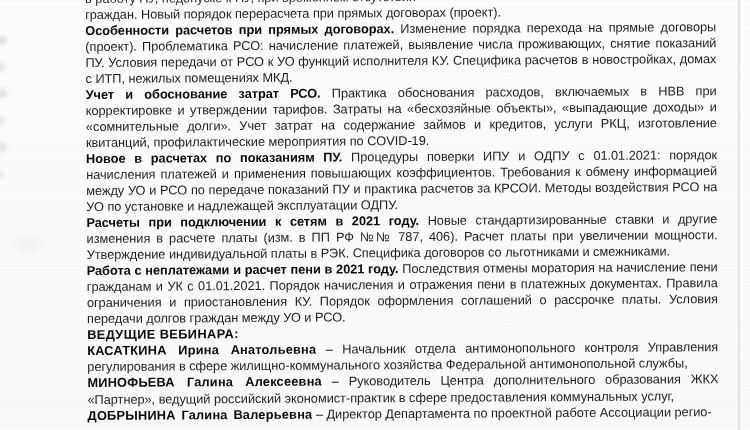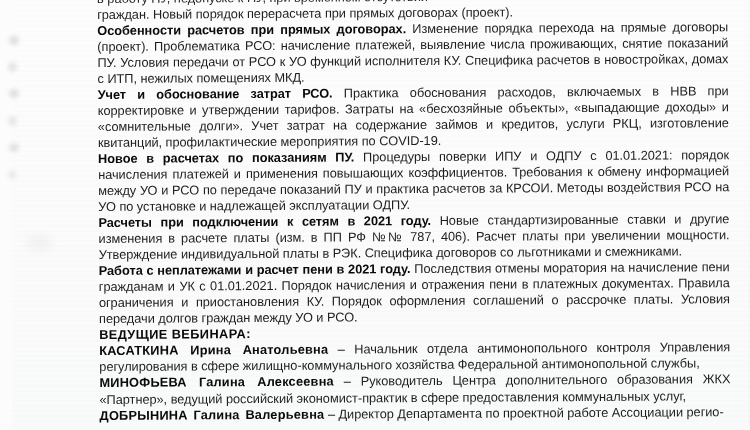--- a/index.html
+++ b/index.html
@@ -4,21 +4,20 @@
 <style>
   html,body{margin:0;padding:0;}
   body{
     width:750px;height:430px;overflow:hidden;position:relative;
     background:#fcfcfc;
     font-family:"Liberation Sans","DejaVu Sans",sans-serif;
   }
   .page{
     position:absolute;inset:0;
     background:linear-gradient(180deg,#fdfdfd 0%,#fbfbfb 60%,#f9fafa 100%);
-    margin-left:12px;
   }
   .noise{
     position:absolute;inset:0;pointer-events:none;
     background:repeating-linear-gradient(180deg,rgba(0,0,0,0.006) 0 2px,rgba(0,0,0,0) 2px 5px);
   }
   .content{
     position:absolute;left:85px;top:-9px;width:631px;
     transform:rotate(-0.35deg);transform-origin:0 0;
     color:#1e1e1e;font-size:12.8px;line-height:16px;letter-spacing:-0.05px;
   }

